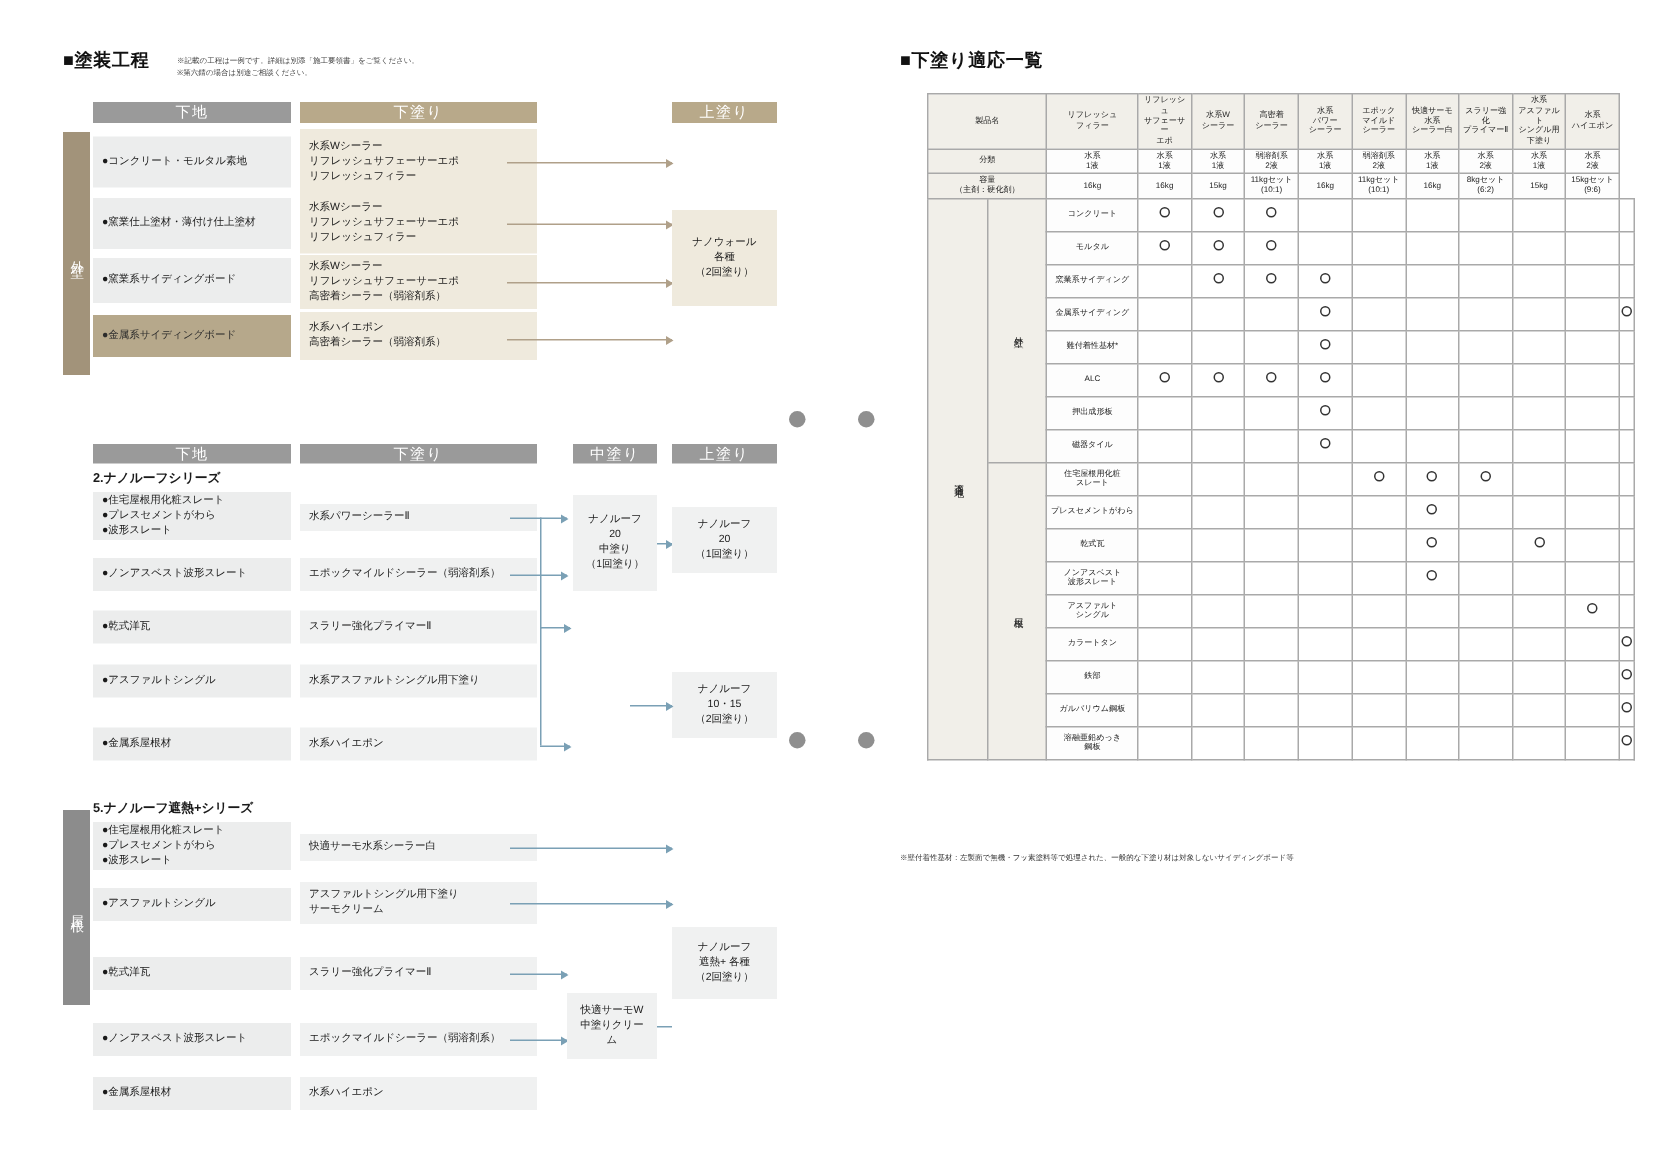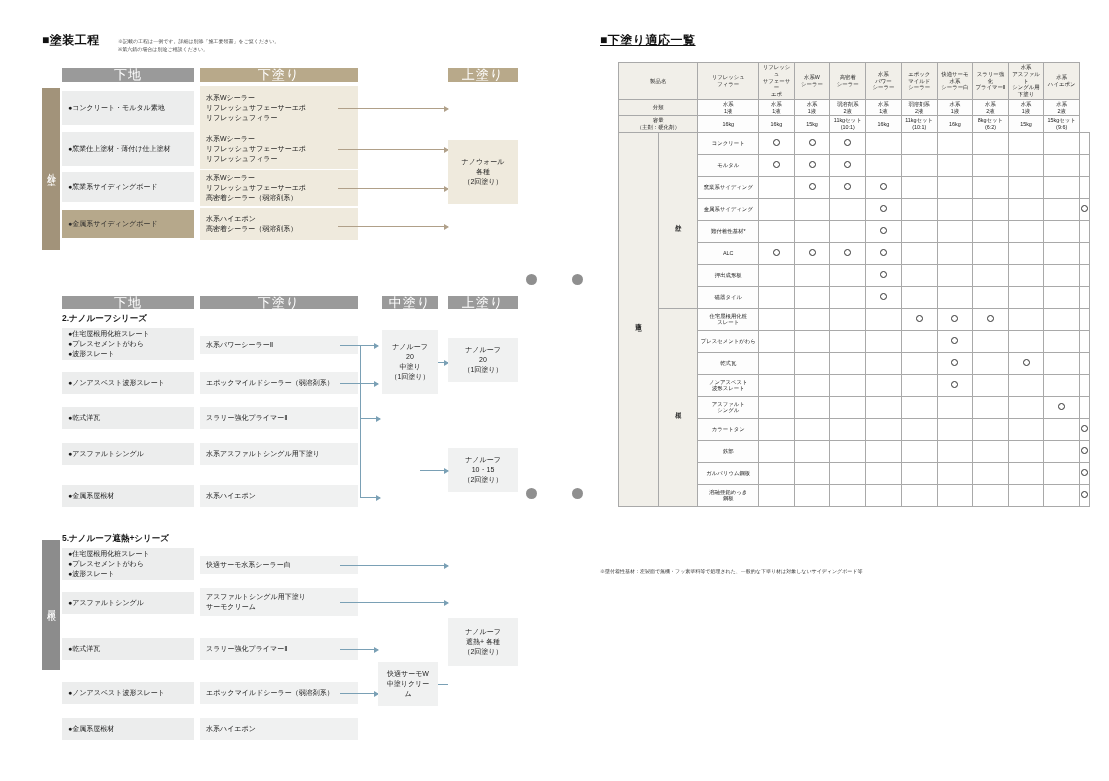--- a/index.html
+++ b/index.html
@@ -26,21 +26,21 @@
     position:absolute;
     font-size:5px;
     color:#444;
     line-height:1.5;
     white-space:pre-line;
   }
 
   
   .hdr {
     position:absolute;
-    font-size:13px;
+    font-size:10px;
     color:#fff;
     background:#8d8d8d;
     display:flex; align-items:center; justify-content:center;
     letter-spacing:1px;
   }
   .hdr.tan { background:#b8a98a; }
   .hdr.grey { background:#9a9a9a; }
 
   .box {
     position:absolute;
@@ -237,21 +237,21 @@
   <div class="box center fill-lgrey" style="left:448px; top:618px; width:70px; height:48px;">ナノルーフ
 遮熱+ 各種
 （2回塗り）</div>
   <div class="line" style="left:438px; top:684px; width:10px; height:1px; background:#7aa0b5;"></div>
 
   <div class="dot" style="left:526px; top:274px;"></div>
   <div class="dot" style="left:572px; top:274px;"></div>
   <div class="dot" style="left:526px; top:488px;"></div>
   <div class="dot" style="left:572px; top:488px;"></div>
 
-  <div class="sec-title" style="left:600px; top:32px;text-decoration:underline;">■下塗り適応一覧</div>
+  <div class="sec-title" style="left:600px; top:32px;">■下塗り適応一覧</div>
 
   <table class="grid" style="left:618px; top:62px; width:472px;">
     <tbody id="grid-body">
         <tr>
           <th colspan="2" style="width: 86px; height: 30px;">製品名</th>
           <th style="width: 38px; white-space: pre-line;">リフレッシュ
 フィラー</th>
           <th style="width: 38px; white-space: pre-line;">リフレッシュ
 サフェーサー
 エポ</th>

